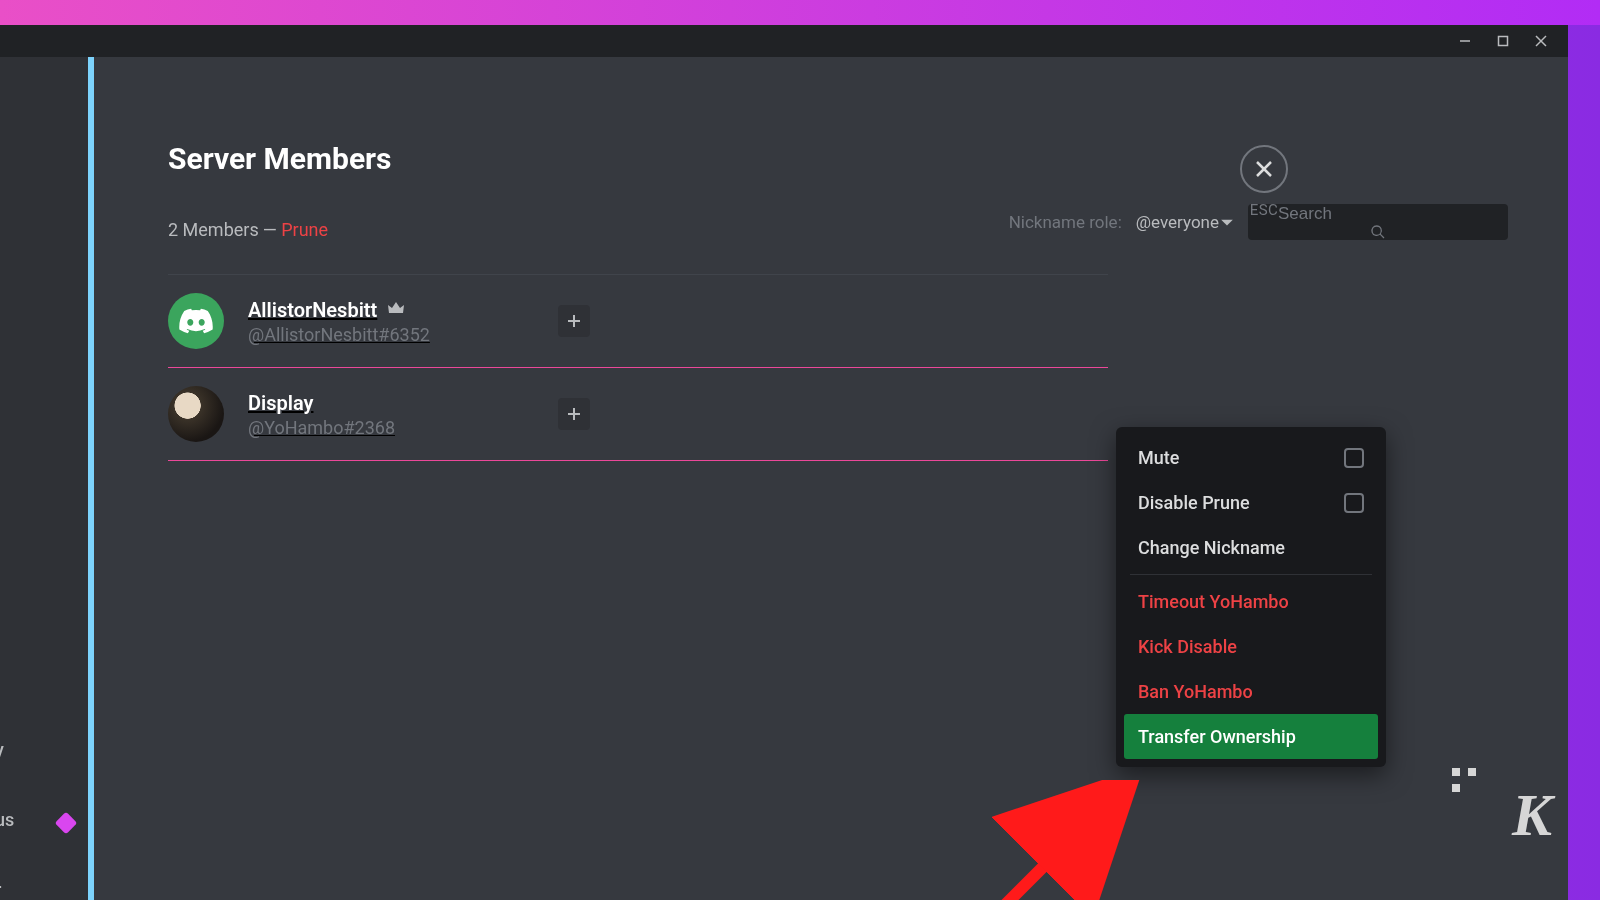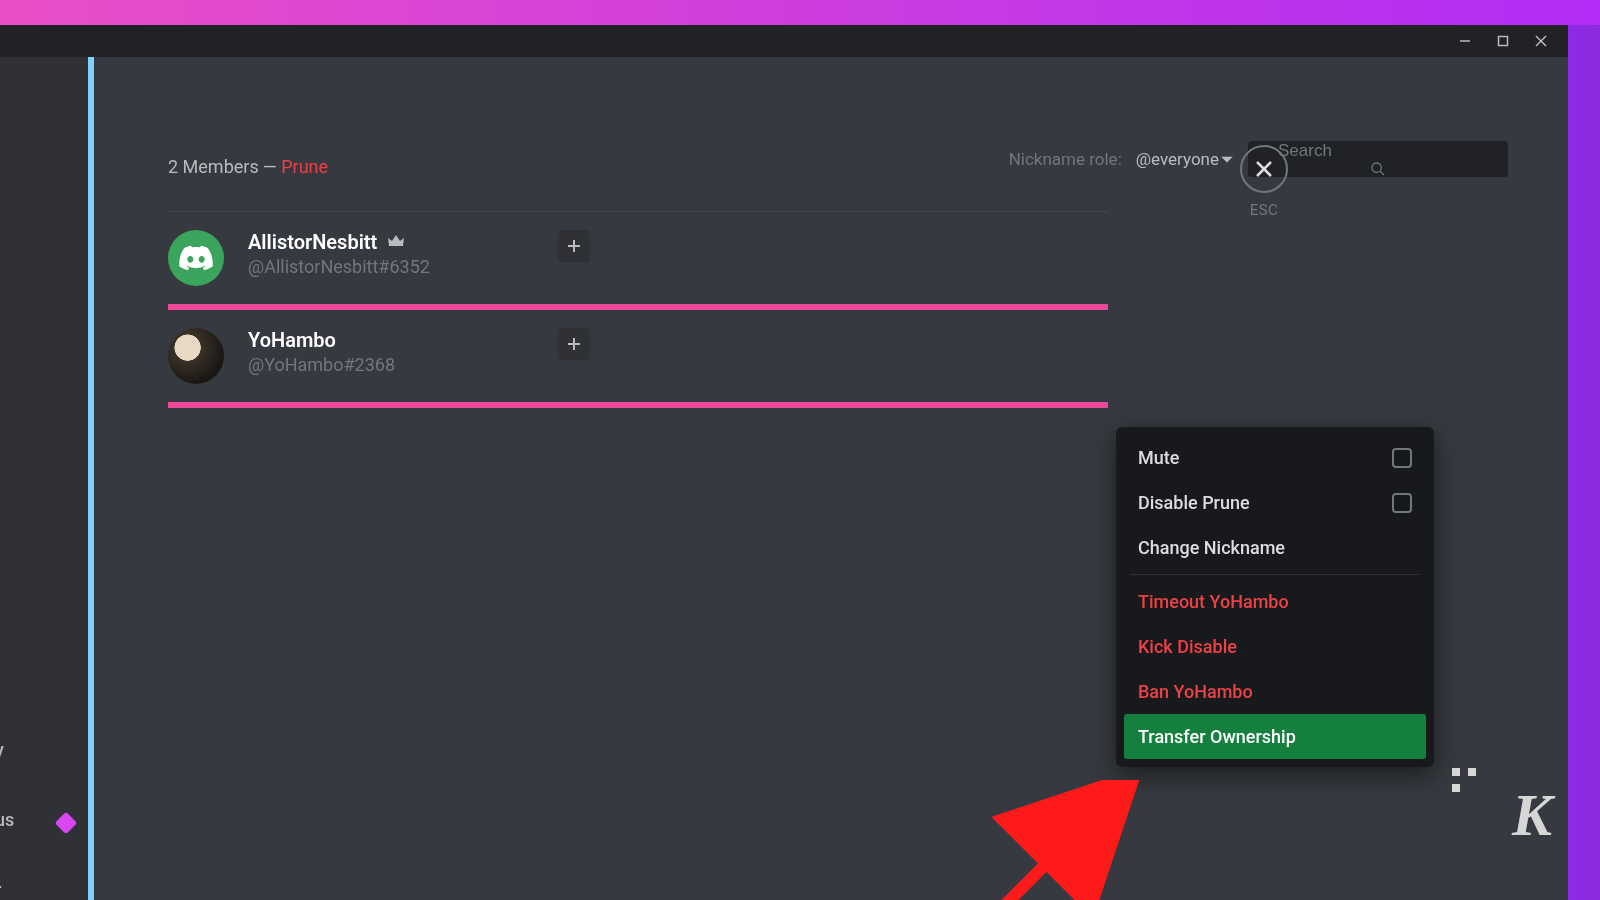--- a/index.html
+++ b/index.html
@@ -160,24 +160,25 @@
   .esc-label {
     color: #72767d;
     font-size: 15px;
     letter-spacing: 0.5px;
   }
   .member-list {
     max-width: 940px;
   }
   .member-row {
     display: flex;
-    align-items: flex-start;
+    align-items: center;
     padding: 18px 0;
-    border-bottom: 6px solid #ec4899;
+    border-bottom: 1px solid #ec4899;
     position: relative;
+    text-decoration: underline;
   }
   .member-row:first-child { border-top: 1px solid #40444b; }
   .avatar {
     width: 56px;
     height: 56px;
     border-radius: 50%;
     flex-shrink: 0;
     margin-right: 24px;
     display: flex;
     align-items: center;
@@ -216,21 +217,21 @@
     margin-left: 40px;
     position: absolute;
     left: 350px;
   }
   .add-role-btn svg { width: 16px; height: 16px; stroke: #b9bbbe; stroke-width: 2; }
   
   .context-menu {
     position: absolute;
     top: 427px;
     left: 1116px;
-    width: 318px;
+    width: 270px;
     background: #18191c;
     border-radius: 6px;
     padding: 8px;
     box-shadow: 0 8px 24px rgba(0,0,0,0.5);
   }
   .menu-item {
     padding: 12px 14px;
     color: #dcddde;
     font-size: 18px;
     font-weight: 500;
@@ -316,20 +317,21 @@
   <div class="app-body">
 
     <div class="sidebar-strip">
       <div class="sidebar-item-cut" style="top:682px">y</div>
       <div class="sidebar-item-cut" style="top:752px">us</div>
       <div class="sidebar-gem"></div>
       <div class="sidebar-item-cut" style="top:822px">r</div>
     </div>
 
     <div class="content">
+      <h1 class="heading">Server Members</h1>
 
       <div class="subhead-row">
         <div>
           <span class="member-count">2 Members</span>
           <span class="member-count"> — </span>
           <span class="prune-link">Prune</span>
         </div>
         <div class="right-controls">
           <span class="display-role-label">Nickname role:</span>
           <div class="role-select">
@@ -370,21 +372,21 @@
                 <line x1="8" y1="2" x2="8" y2="14"></line>
                 <line x1="2" y1="8" x2="14" y2="8"></line>
               </svg>
           </div>
         </div>
 
         <div class="member-row">
           <div class="avatar avatar-photo"></div>
           <div class="member-info">
             <div class="member-name-row">
-              <span class="member-name">YoHambo</span>
+              <span class="member-name">Display</span>
             </div>
             <div class="member-tag">@YoHambo#2368</div>
           </div>
           <div class="add-role-btn">
             <svg viewBox="0 0 16 16" fill="none">
                 <line x1="8" y1="2" x2="8" y2="14"></line>
                 <line x1="2" y1="8" x2="14" y2="8"></line>
               </svg>
           </div>
         </div>

